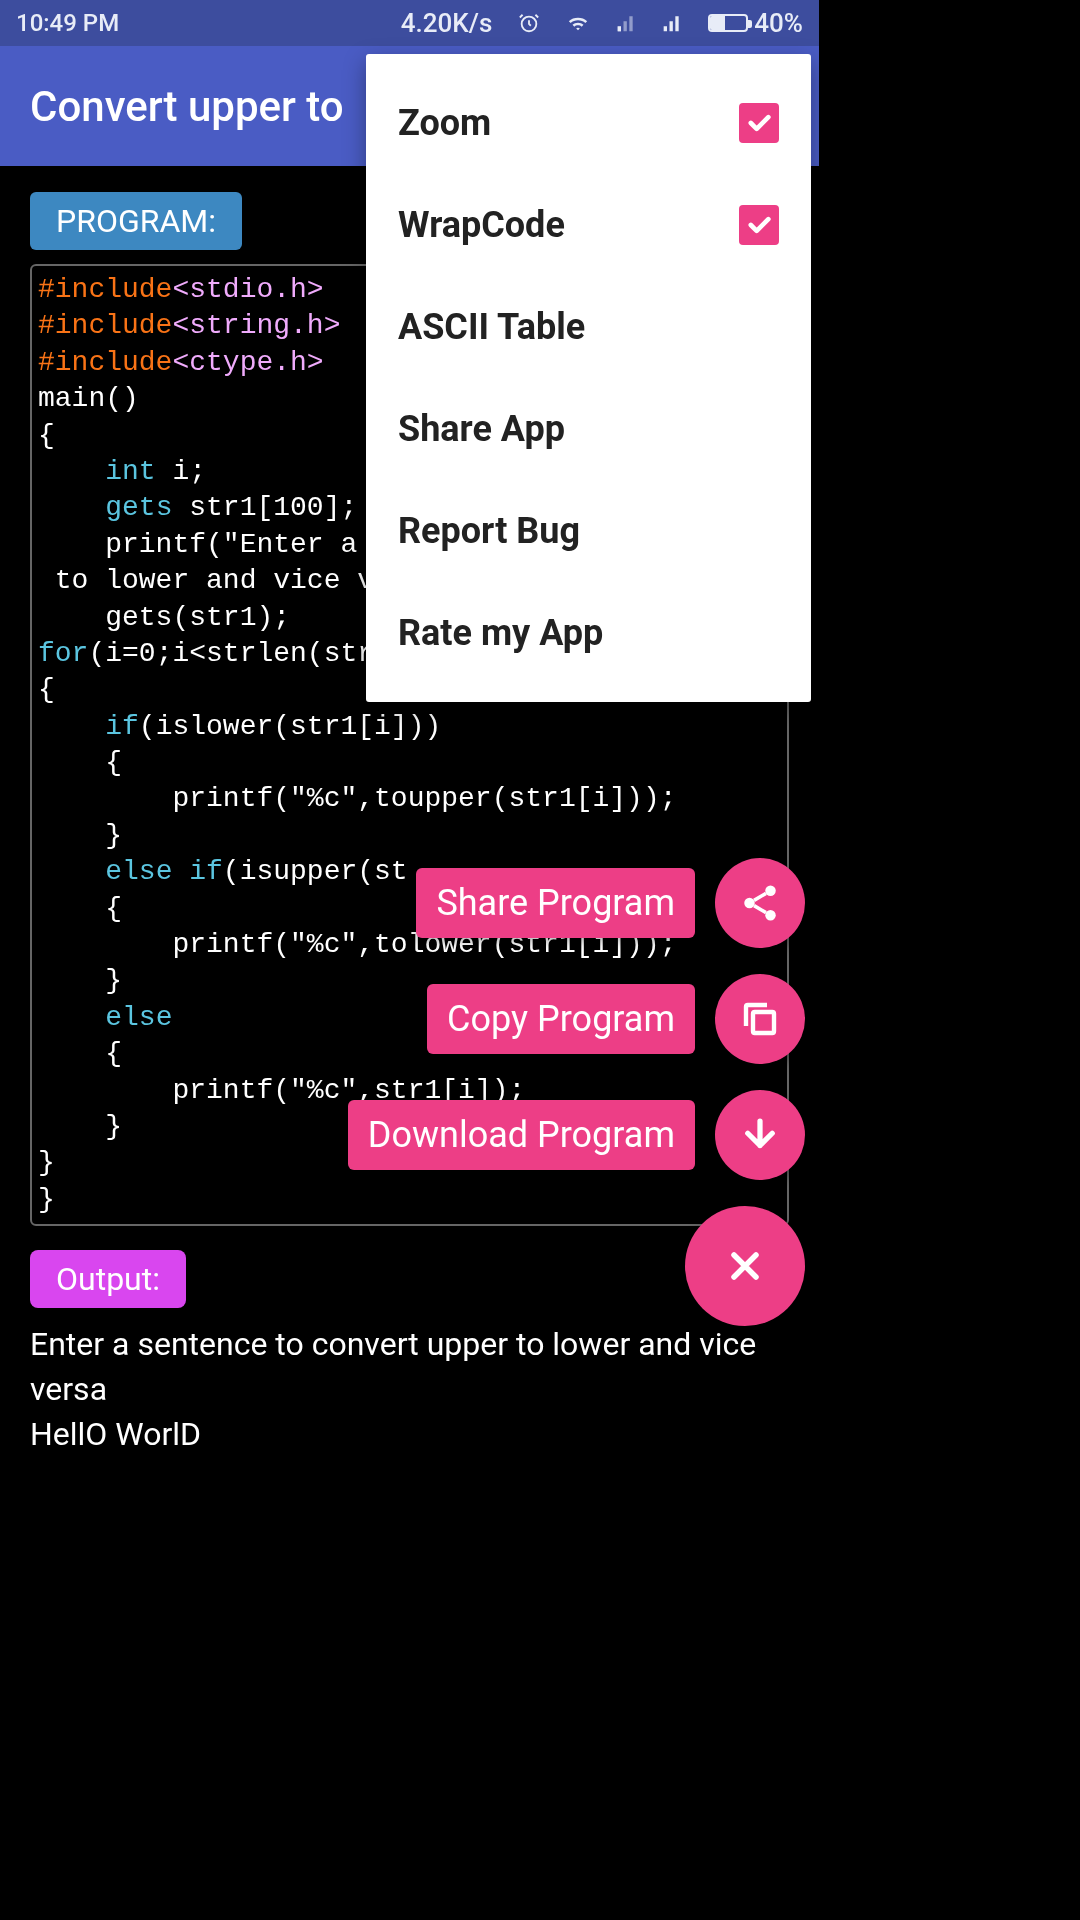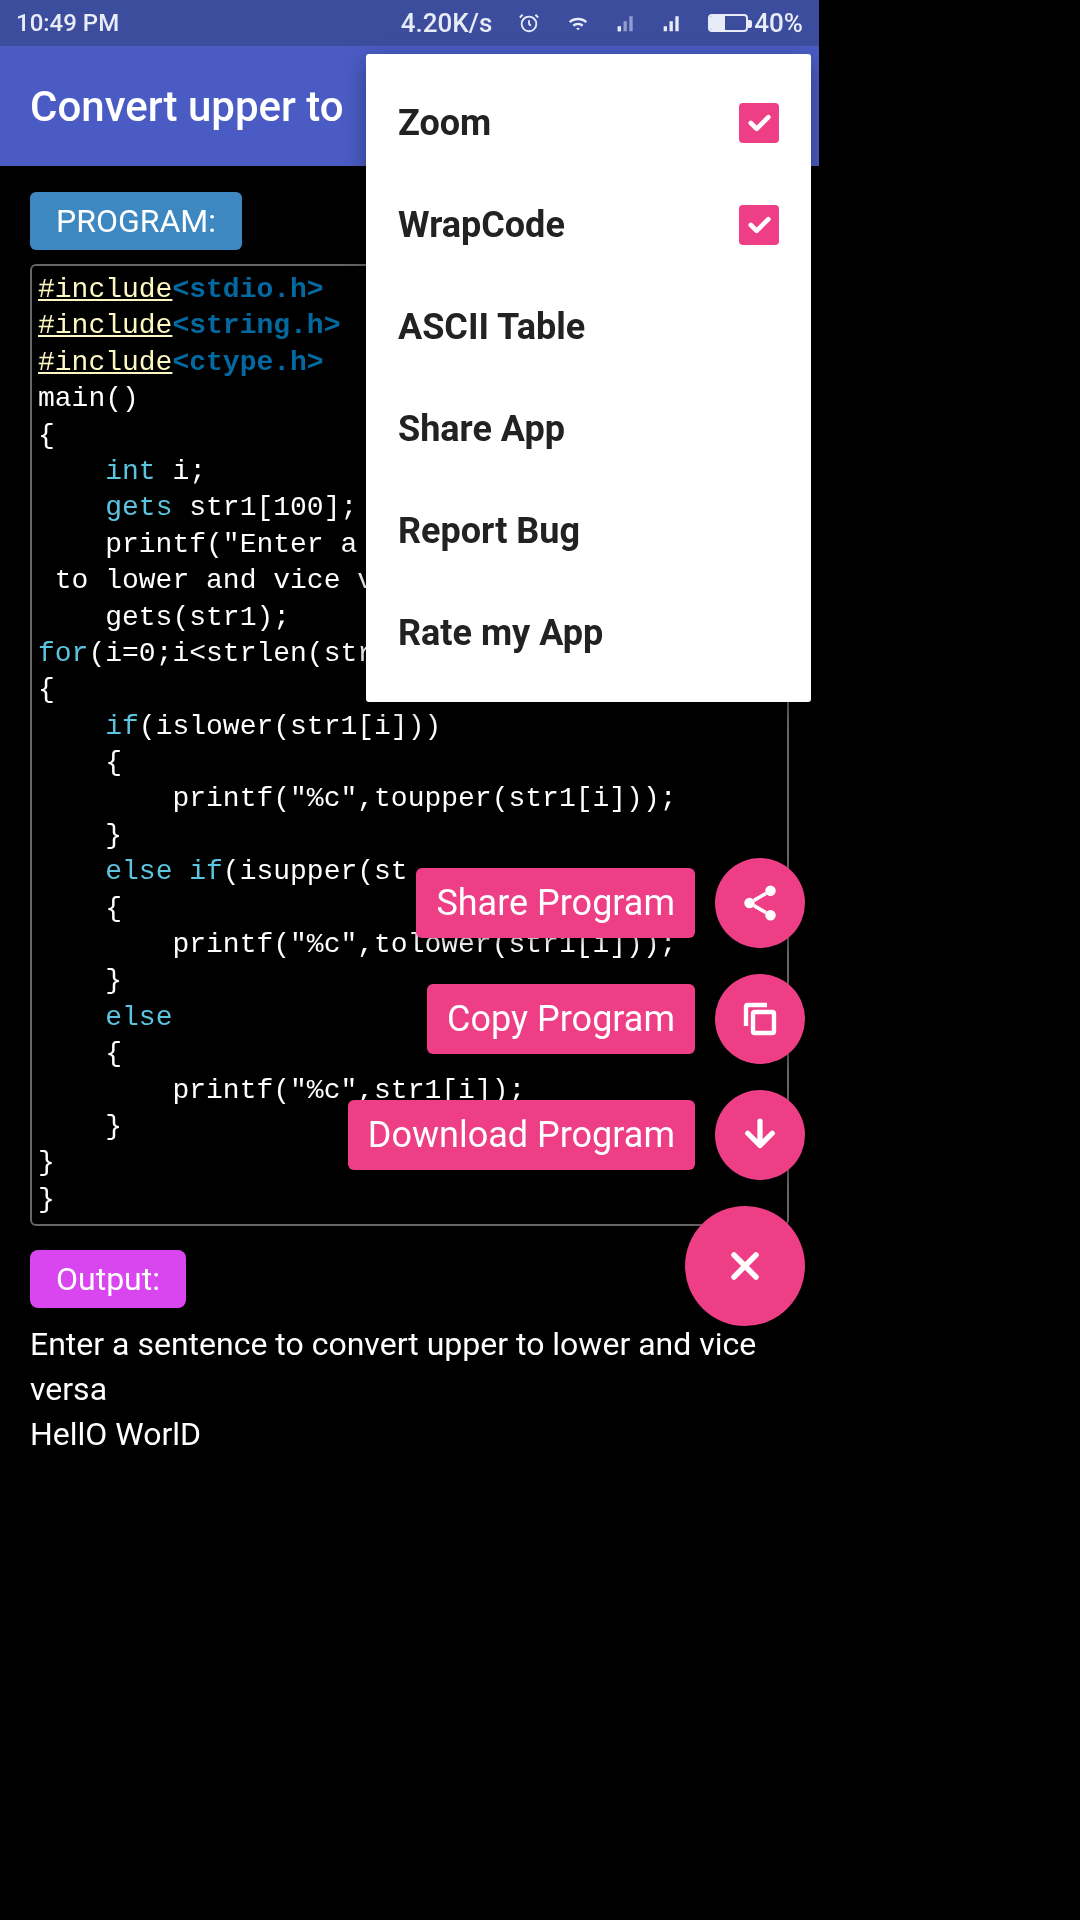--- a/index.html
+++ b/index.html
@@ -57,22 +57,22 @@
     border: 2px solid #666;
     border-radius: 6px;
     padding: 6px;
     color: #fff;
     font-family: 'Courier New', monospace;
     font-size: 28px;
     line-height: 1.3;
     white-space: pre;
     overflow: hidden;
   }
-  .tok-pp { color: #fef9c3; text-decoration: underline; }
-  .tok-inc { color: #0369a1; font-weight: bold; }
+  .tok-pp { color: #f97316; }
+  .tok-inc { color: #f0abfc; }
   .tok-kw { color: #5bc5e0; }
   .output-label {
     display: inline-block;
     background: #d946ef;
     color: #fff;
     padding: 10px 26px;
     border-radius: 8px;
     font-size: 32px;
     margin-top: 24px;
     margin-bottom: 14px;

